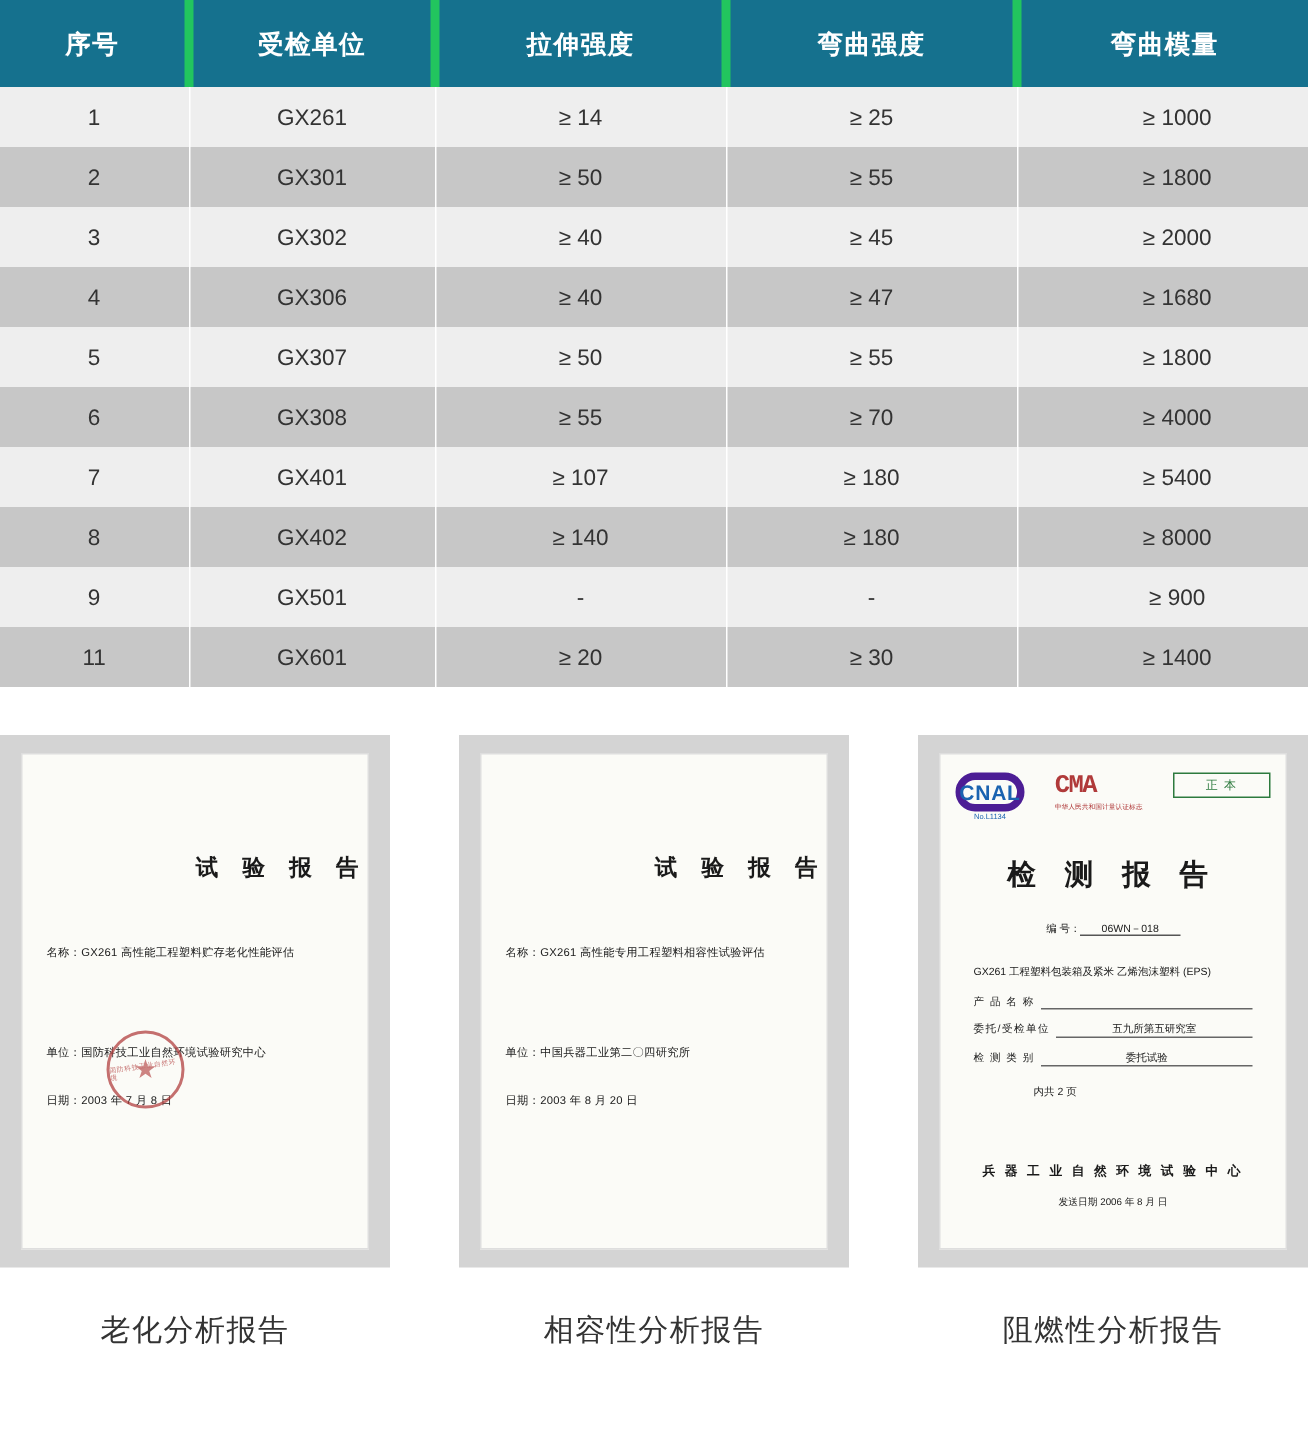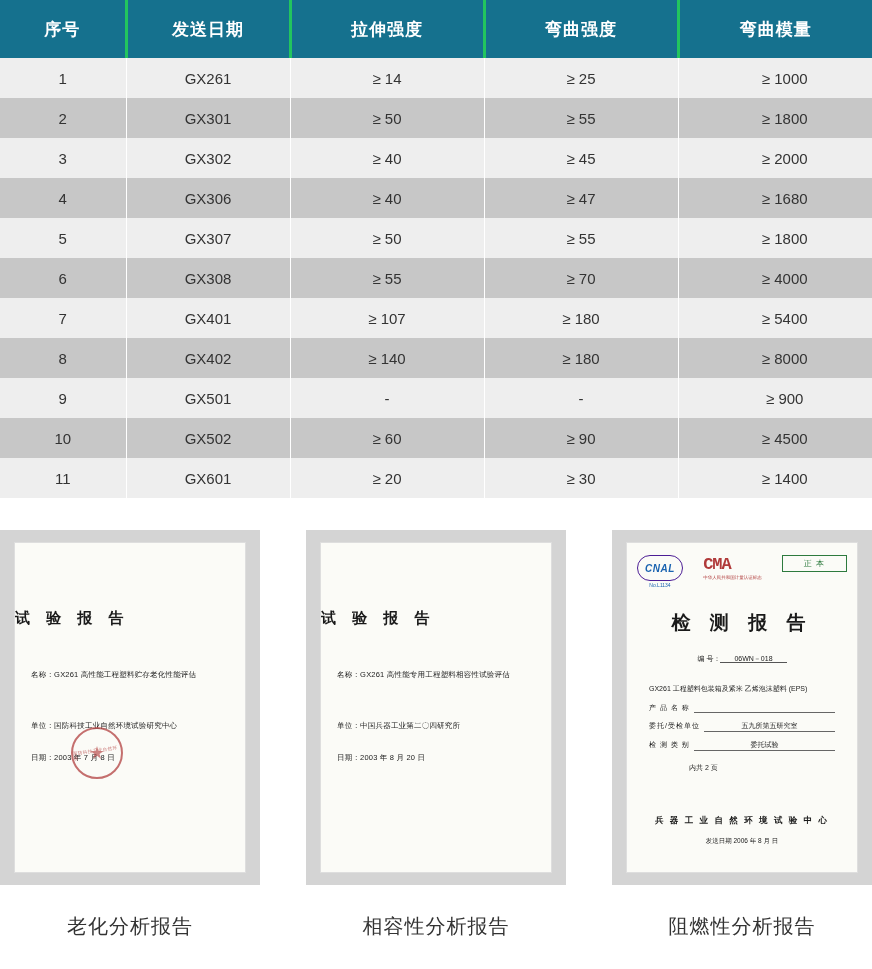--- a/index.html
+++ b/index.html
@@ -22,21 +22,21 @@
     border-collapse: collapse;
     table-layout: fixed;
   }
   .spec-table th {
     background: #15718e;
     color: #ffffff;
     font-size: 17px;
     font-weight: bold;
     height: 58px;
     letter-spacing: 1px;
-    border-right: 3px solid #22c55e;
+    border-right: 6px solid #22c55e;
     text-align: center;
     vertical-align: middle;
   }
   .spec-table th:last-child { border-right: none; }
   .spec-table td {
     height: 40px;
     text-align: center;
     vertical-align: middle;
     font-size: 15px;
     color: #333333;
@@ -82,37 +82,37 @@
   }
   .cert-caption {
     margin-top: 28px;
     font-size: 20px;
     color: #333333;
     letter-spacing: 1px;
   }
 
   
   .rpt-title {
-    text-align: left;
+    text-align: right;
     font-size: 15px;
     font-weight: bold;
     letter-spacing: 6px;
     color: #1a1a1a;
     margin-top: 66px;
   }
   .rpt-line {
     font-size: 7.5px;
     color: #1a1a1a;
     margin-left: 16px;
     margin-right: 14px;
     line-height: 1.4;
     letter-spacing: 0.2px;
   }
   .rpt-line.name { margin-top: 42px; }
-  .rpt-line.unit { margin-top: 40px; }
+  .rpt-line.unit { margin-top: 56px; }
   .rpt-line.date { margin-top: 22px; }
 
   .stamp {
     position: absolute;
     left: 56px;
     top: 184px;
     width: 52px;
     height: 52px;
     border: 2px solid #b03a3a;
     border-radius: 50%;
@@ -142,30 +142,29 @@
 
   
   .r3-top {
     display: flex;
     align-items: flex-start;
     justify-content: space-between;
     padding: 12px 10px 0 10px;
   }
   .logo-cnal {
     width: 46px; height: 26px;
-    border: 1px solid #4c1d95;
+    border: 5px solid #4c1d95;
     border-radius: 13px;
     color: #1a63b0;
-    font-size: 10px;
+    font-size: 14px;
     font-weight: bold;
     display: flex;
     align-items: center;
     justify-content: center;
     letter-spacing: 0.5px;
-    font-style: italic;
   }
   .logo-cnal-sub {
     font-size: 5px;
     color: #1a63b0;
     text-align: center;
     margin-top: 1px;
   }
   .logo-cma {
     color: #b03a3a;
     font-size: 17px;
@@ -244,21 +243,21 @@
     <colgroup>
       <col class="col-1">
         <col class="col-2">
         <col class="col-3">
         <col class="col-4">
         <col class="col-5">
     </colgroup>
     <thead>
       <tr>
         <th>序号</th>
-        <th>发送日期</th>
+        <th>受检单位</th>
         <th>拉伸强度</th>
         <th>弯曲强度</th>
         <th>弯曲模量</th>
       </tr>
     </thead>
     <tbody>
       <tr>
         <td>1</td>
         <td>GX261</td>
         <td>≥ 14</td>
@@ -313,27 +312,20 @@
         <td>≥ 140</td>
         <td>≥ 180</td>
         <td>≥ 8000</td>
       </tr>
       <tr>
         <td>9</td>
         <td>GX501</td>
         <td>-</td>
         <td>-</td>
         <td>≥ 900</td>
-      </tr>
-      <tr>
-        <td>10</td>
-        <td>GX502</td>
-        <td>≥ 60</td>
-        <td>≥ 90</td>
-        <td>≥ 4500</td>
       </tr>
       <tr>
         <td>11</td>
         <td>GX601</td>
         <td>≥ 20</td>
         <td>≥ 30</td>
         <td>≥ 1400</td>
       </tr>
     </tbody>
   </table>

